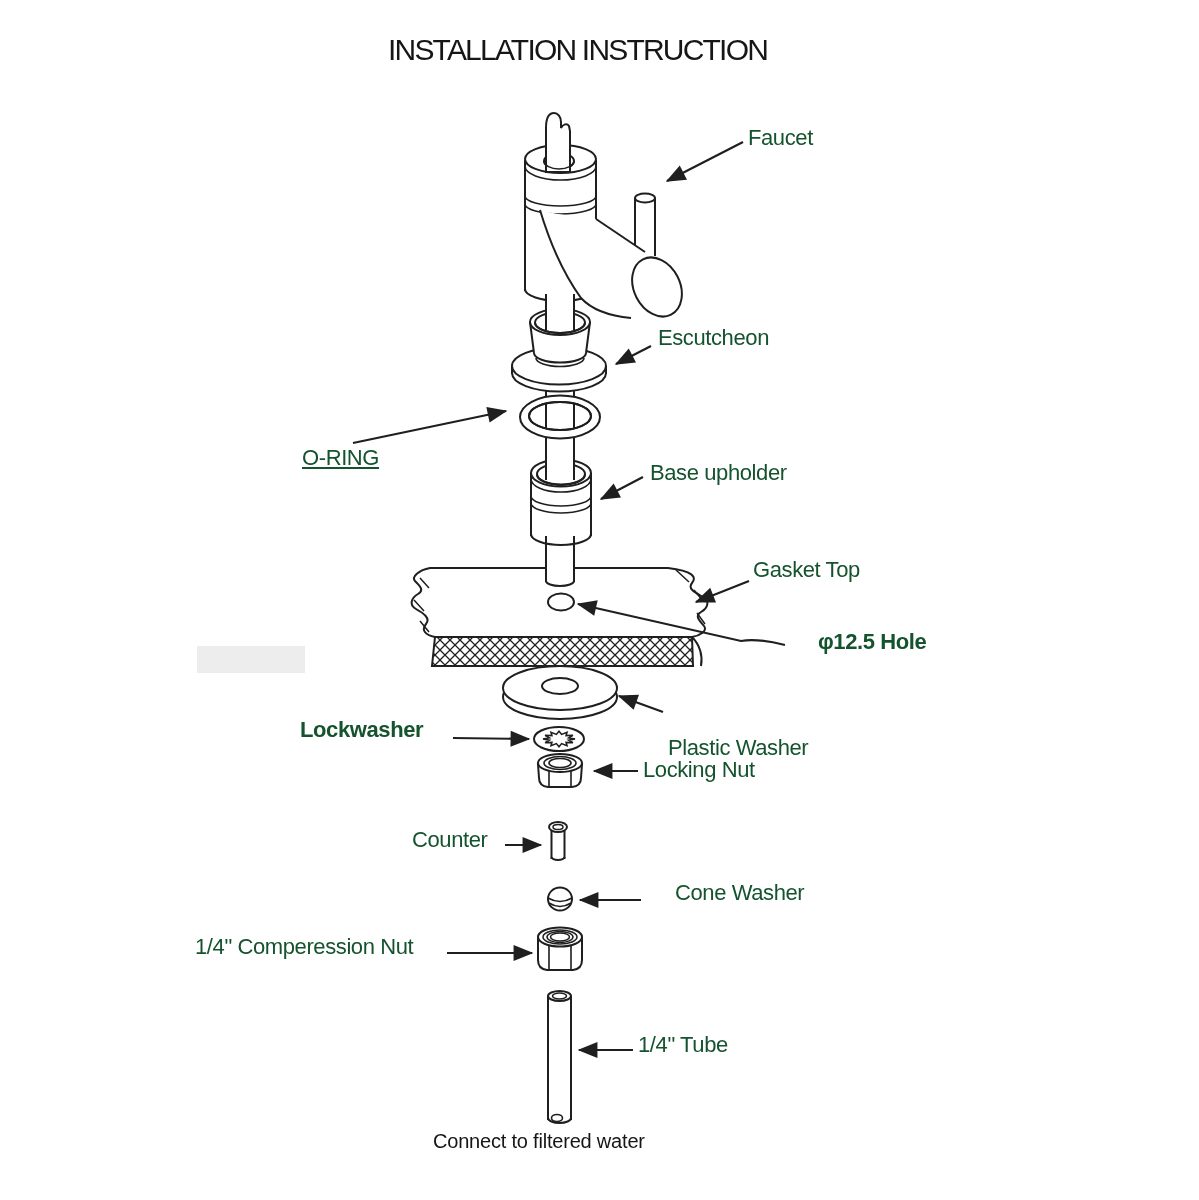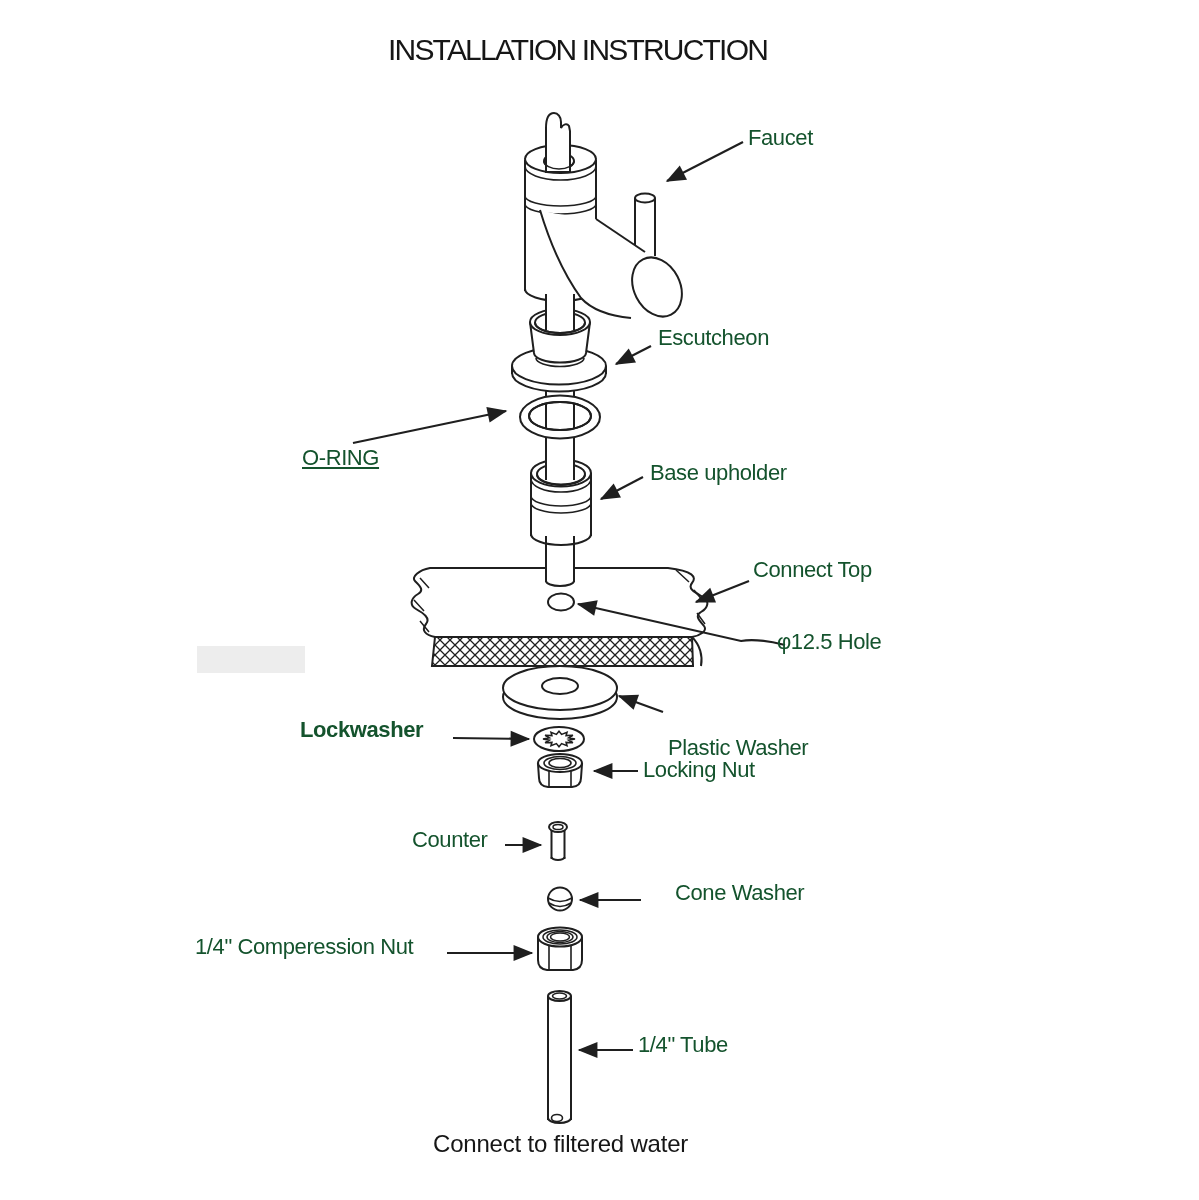--- a/index.html
+++ b/index.html
@@ -1,21 +1,21 @@
 <!DOCTYPE html>
 <html><head>
 <meta charset="utf-8">
 <style>
   html,body{margin:0;padding:0;background:#fff;}
   #stage{position:relative;width:1008px;height:1200px;background:#fff;overflow:hidden;
          font-family:"Liberation Sans", sans-serif;color:#1f1f1f;}
   #artwork{position:absolute;left:0;top:0;}
   .lbl{position:absolute;font-size:22px;letter-spacing:-0.4px;line-height:1.05;white-space:nowrap;color:#14532d;}
   .title{position:absolute;font-size:30px;letter-spacing:-1.8px;white-space:nowrap;color:#161616;}
-  .footer{position:absolute;font-size:24px;letter-spacing:-0.2px;white-space:nowrap;color:#161616;}
+  .footer{position:absolute;font-size:20px;letter-spacing:-0.2px;white-space:nowrap;color:#161616;}
 </style>
 </head>
 <body>
 
 <div id="stage">
 
   <svg id="artwork" width="1199" height="1200" viewBox="0 0 1199 1200">
     <defs>
       <marker id="arrow" viewBox="0 0 10 10" refX="9.3" refY="5" markerWidth="15" markerHeight="9" orient="auto-start-reverse">
         <path d="M0,1 L10,5 L0,9 Z" fill="#1f1f1f"></path>
@@ -179,22 +179,22 @@
       <path d="M447,953 L532,953" marker-end="url(#arrow)"></path>
       <path d="M633,1050 L579,1050" marker-end="url(#arrow)"></path>
     </g>
   </svg>
 
   <div class="title" style="left:388px;top:33px;">INSTALLATION INSTRUCTION</div>
   <div class="lbl" style="left:748px;top:126px;">Faucet</div>
   <div class="lbl" style="left:658px;top:326px;">Escutcheon</div>
   <div class="lbl" style="left:302px;top:446px;text-decoration:underline;">O-RING</div>
   <div class="lbl" style="left:650px;top:461px;">Base upholder</div>
-  <div class="lbl" style="left:753px;top:558px;">Connect Top</div>
-  <div class="lbl" style="left:777px;top:630px;">φ12.5 Hole</div>
+  <div class="lbl" style="left:753px;top:558px;">Gasket Top</div>
+  <div class="lbl" style="left:818px;top:630px;font-weight:bold;">φ12.5 Hole</div>
   <div class="lbl" style="left:668px;top:736px;text-align:right;">Plastic Washer</div>
   <div class="lbl" style="left:300px;top:718px;font-weight:bold;">Lockwasher</div>
   <div class="lbl" style="left:643px;top:758px;">Locking Nut</div>
   <div class="lbl" style="left:412px;top:828px;">Counter</div>
   <div class="lbl" style="left:647px;top:881px;margin-left:28px;">Cone Washer</div>
   <div class="lbl" style="left:195px;top:935px;">1/4" Comperession Nut</div>
   <div class="lbl" style="left:638px;top:1033px;">1/4" Tube</div>
   <div class="footer" style="left:433px;top:1130px;">Connect to filtered water</div>
 </div>
 

